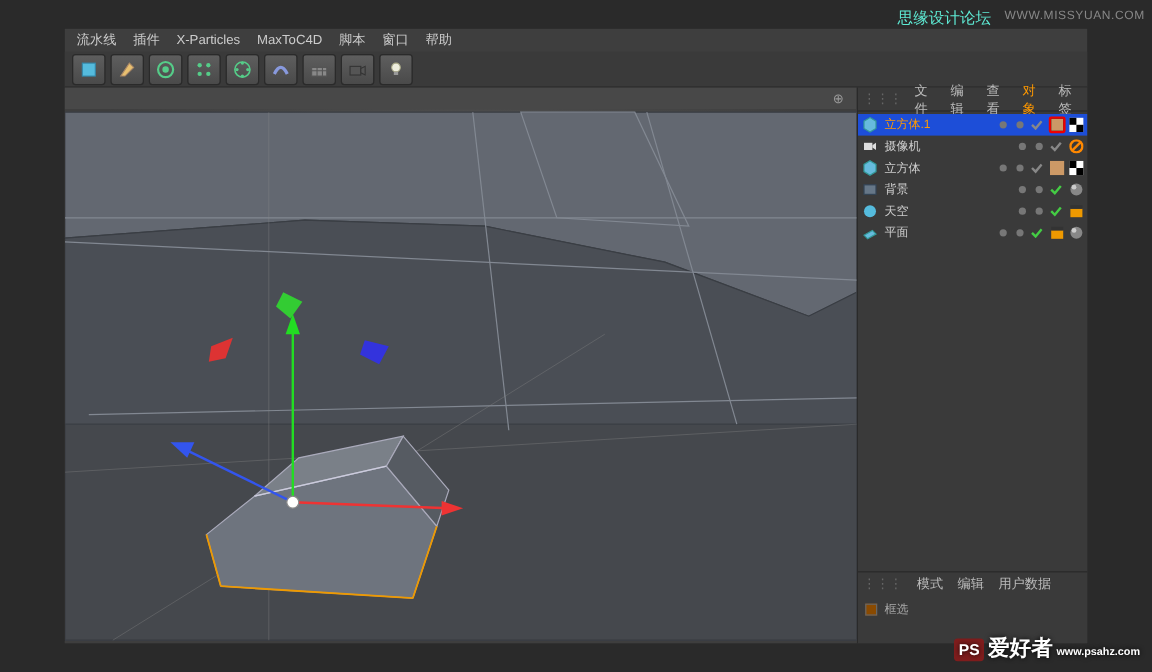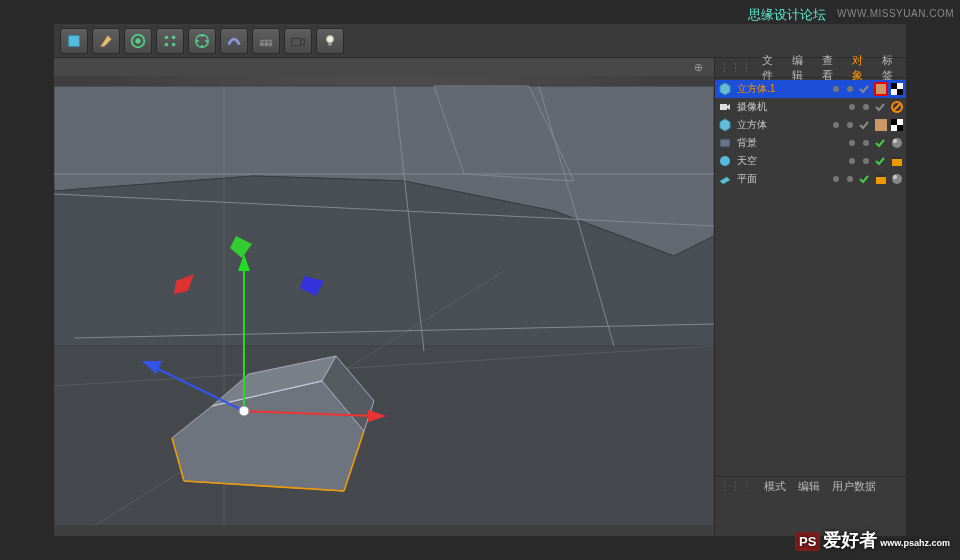--- a/index.html
+++ b/index.html
@@ -37,20 +37,29 @@
 .watermark-tl { position: absolute; left: 748px; top: 6px; font-size: 13px; color: #5eead4; }
 .watermark-tr { position: absolute; right: 6px; top: 8px; font-size: 10px; color: #888; letter-spacing: 0.5px; }
 .watermark-br { position: absolute; right: 10px; bottom: 8px; font-size: 18px; font-weight: bold; color: #fff; text-shadow: 0 0 4px #000; display: flex; align-items: baseline; gap: 3px; }
 .watermark-br .ps { background: #7f1d1d; padding: 2px 4px; border-radius: 3px; font-size: 13px; }
 .watermark-br .sub { font-size: 9px; font-weight: bold; }
 </style>
 </head>
 <body>
 
 <div class="app">
+  <div class="menubar">
+    <span>流水线</span>
+    <span>插件</span>
+    <span>X-Particles</span>
+    <span>MaxToC4D</span>
+    <span>脚本</span>
+    <span>窗口</span>
+    <span>帮助</span>
+  </div>
 
   <div class="toolbar">
     <div class="tool">
         <svg viewBox="0 0 20 20">
           <rect x="4" y="4" width="12" height="12" fill="#5bd" stroke="#38a"></rect>
         </svg>
       </div>
     <div class="tool">
         <svg viewBox="0 0 20 20">
           <path d="M4 16 L12 4 L16 8 L8 16 Z" fill="#e8c070" stroke="#a86"></path>
@@ -391,20 +400,24 @@
             </span>
           </div>
         </div>
       <div class="attr-panel">
         <div class="attr-header">
           <span style="color:#666">⋮⋮⋮</span>
           <span>模式</span>
           <span>编辑</span>
           <span>用户数据</span>
         </div>
+        <div class="attr-content">
+          <span class="attr-check"></span>
+          <span>框选</span>
+        </div>
       </div>
     </div>
   </div>
 </div>
 
 <div class="watermark-tl">思缘设计论坛</div>
 <div class="watermark-tr">WWW.MISSYUAN.COM</div>
 <div class="watermark-br">
   <span class="ps">PS</span>
   <span>爱好者</span>

